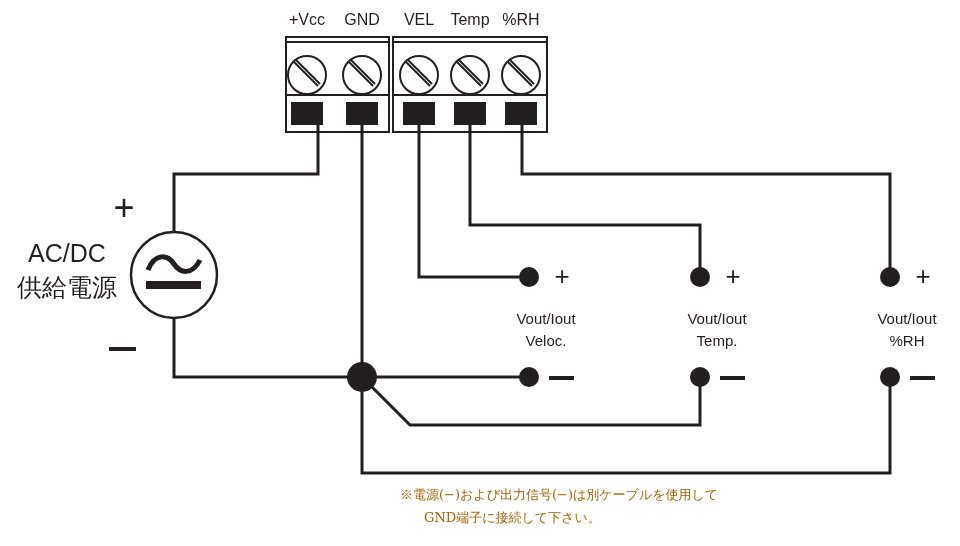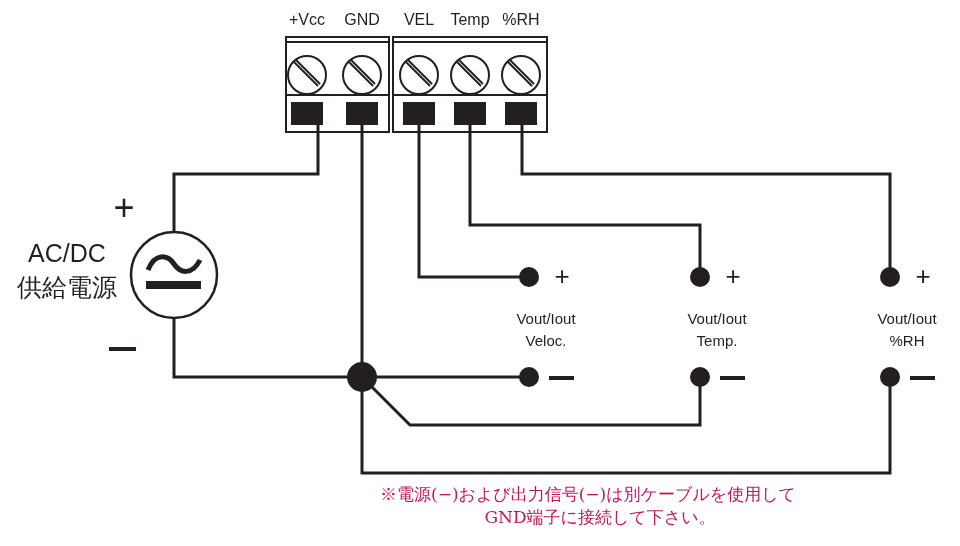--- a/index.html
+++ b/index.html
@@ -1,22 +1,22 @@
 <!DOCTYPE html>
 <html><head>
 <meta charset="utf-8">
 <style>
   html, body { margin:0; padding:0; background:#ffffff; }
   body { width:960px; height:546px; overflow:hidden; position:relative; font-family:"DejaVu Sans", sans-serif; }
   svg { position:absolute; left:0; top:0; }
   .wire { stroke:#231f20; stroke-width:3; fill:none; }
   .thin { stroke:#231f20; stroke-width:2; fill:none; }
   .lbl { font-family:"Liberation Sans", sans-serif; fill:#231f20; }
-  .note { position:absolute; left:380px; top:483px; font-family:"DejaVu Serif", serif; font-size:17px; color:#be185d; line-height:23px; white-space:nowrap; }
-  .note .l2 { padding-left:24px; display:block;text-align:center; }
+  .note { position:absolute; left:400px; top:483px; font-family:"DejaVu Serif", serif; font-size:13px; color:#a16207; line-height:23px; white-space:nowrap; }
+  .note .l2 { padding-left:24px; display:block; }
 </style>
 </head>
 <body>
 
 <svg width="960" height="546" viewBox="0 0 960 546">
 
   <text class="lbl" x="307" y="25" font-size="16" text-anchor="middle">+Vcc</text>
   <text class="lbl" x="362" y="25" font-size="16" text-anchor="middle">GND</text>
   <text class="lbl" x="419" y="25" font-size="16" text-anchor="middle">VEL</text>
   <text class="lbl" x="470" y="25" font-size="16" text-anchor="middle">Temp</text>

